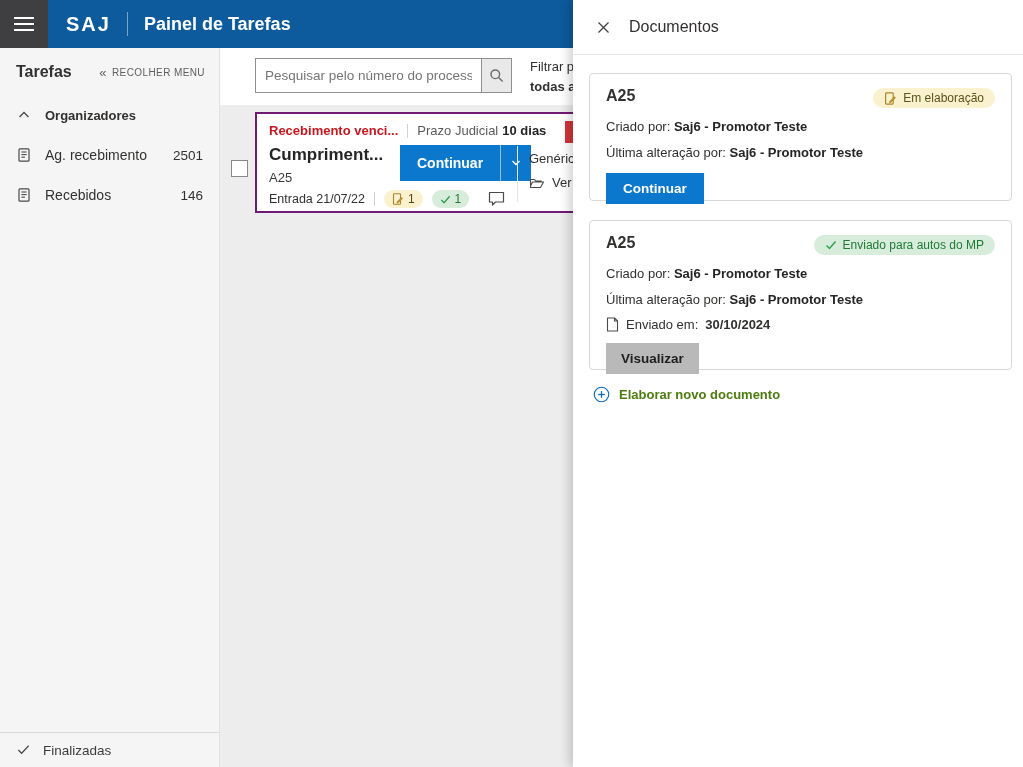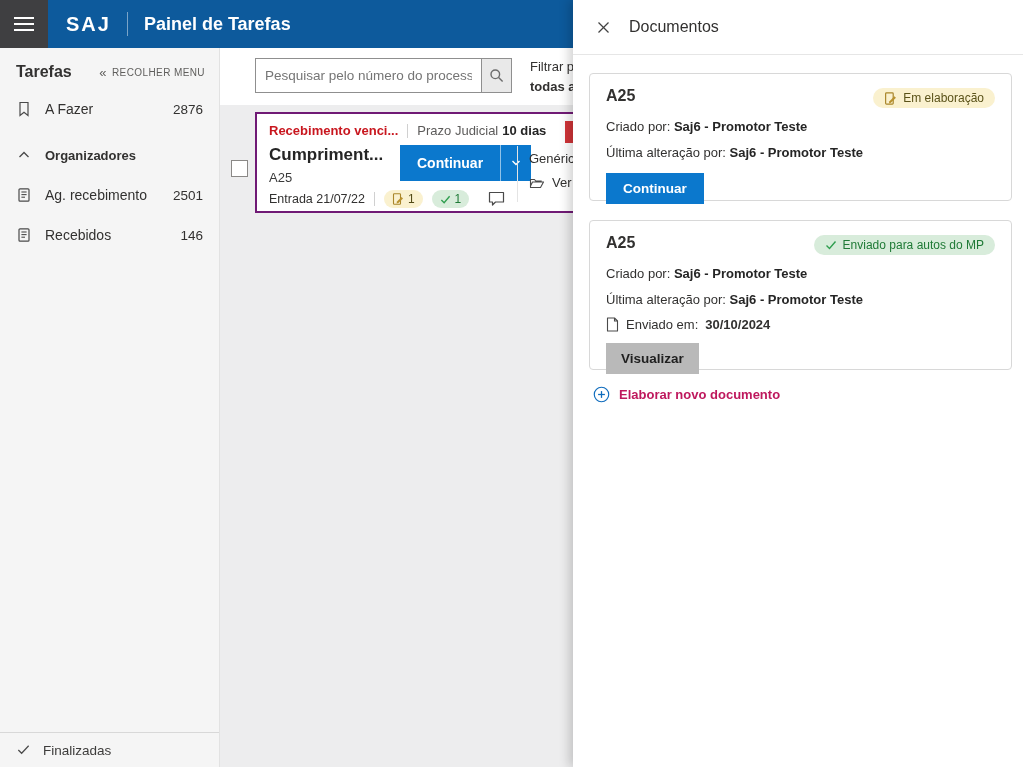--- a/index.html
+++ b/index.html
@@ -97,21 +97,21 @@
   .status-yellow{ background:#faf1cf; color:#5a5219; }
   .status-green{ background:#d8ecdb; color:#1f7a36; }
   .doc-line{ font-size:13px; color:#323130; margin-top:11px; }
   .doc-line b{ color:#252525; }
   .sent-line{ display:flex; align-items:center; gap:7px; font-size:13px; color:#323130; margin-top:10px; }
   .btn-primary{ margin-top:13px; background:#0b78cd; color:#fff; border:none; font-weight:700;
     font-size:13.5px; padding:8px 17px; cursor:pointer; font-family:inherit; }
   .btn-gray{ margin-top:11px; background:#b9b9b9; color:#1f1f1f; border:none; font-weight:600;
     font-size:13.5px; padding:8px 15px; cursor:pointer; font-family:inherit; }
   .new-doc{ position:absolute; left:20px; top:386px; display:flex; align-items:center; gap:9px;
-    color:#be185d; font-size:13px; font-weight:700; cursor:pointer; background:none; border:none; font-family:inherit; }
+    color:#4d7c0f; font-size:13px; font-weight:700; cursor:pointer; background:none; border:none; font-family:inherit; }
   svg{ display:block; }
 </style>
 </head>
 <body>
 
 <div class="stage">
 
   <header class="topbar">
     <button class="hamburger">
       <i></i>
@@ -127,29 +127,20 @@
 
   <aside class="sidebar">
     <div class="sidebar-head">
       <span class="sidebar-title">Tarefas</span>
       <button class="collapse">
         <span class="guillemet">«</span>
         <span>RECOLHER MENU</span>
       </button>
     </div>
 
-    <div class="nav-item">
-      <span class="nav-icon">
-        <svg width="16" height="16" viewBox="0 0 16 16">
-            <path d="M4 1.5h8v13l-4-3.3-4 3.3z" fill="none" stroke="currentColor" stroke-width="1.2"></path>
-          </svg>
-      </span>
-      <span class="nav-label">A Fazer</span>
-      <span class="nav-count">2876</span>
-    </div>
 
     <div class="nav-item section">
       <span class="nav-icon">
         <svg width="16" height="16" viewBox="0 0 16 16">
             <polyline points="3.5,10 8,5.5 12.5,10" fill="none" stroke="currentColor" stroke-width="1.3"></polyline>
           </svg>
       </span>
       <span class="nav-label">Organizadores</span>
     </div>
 

